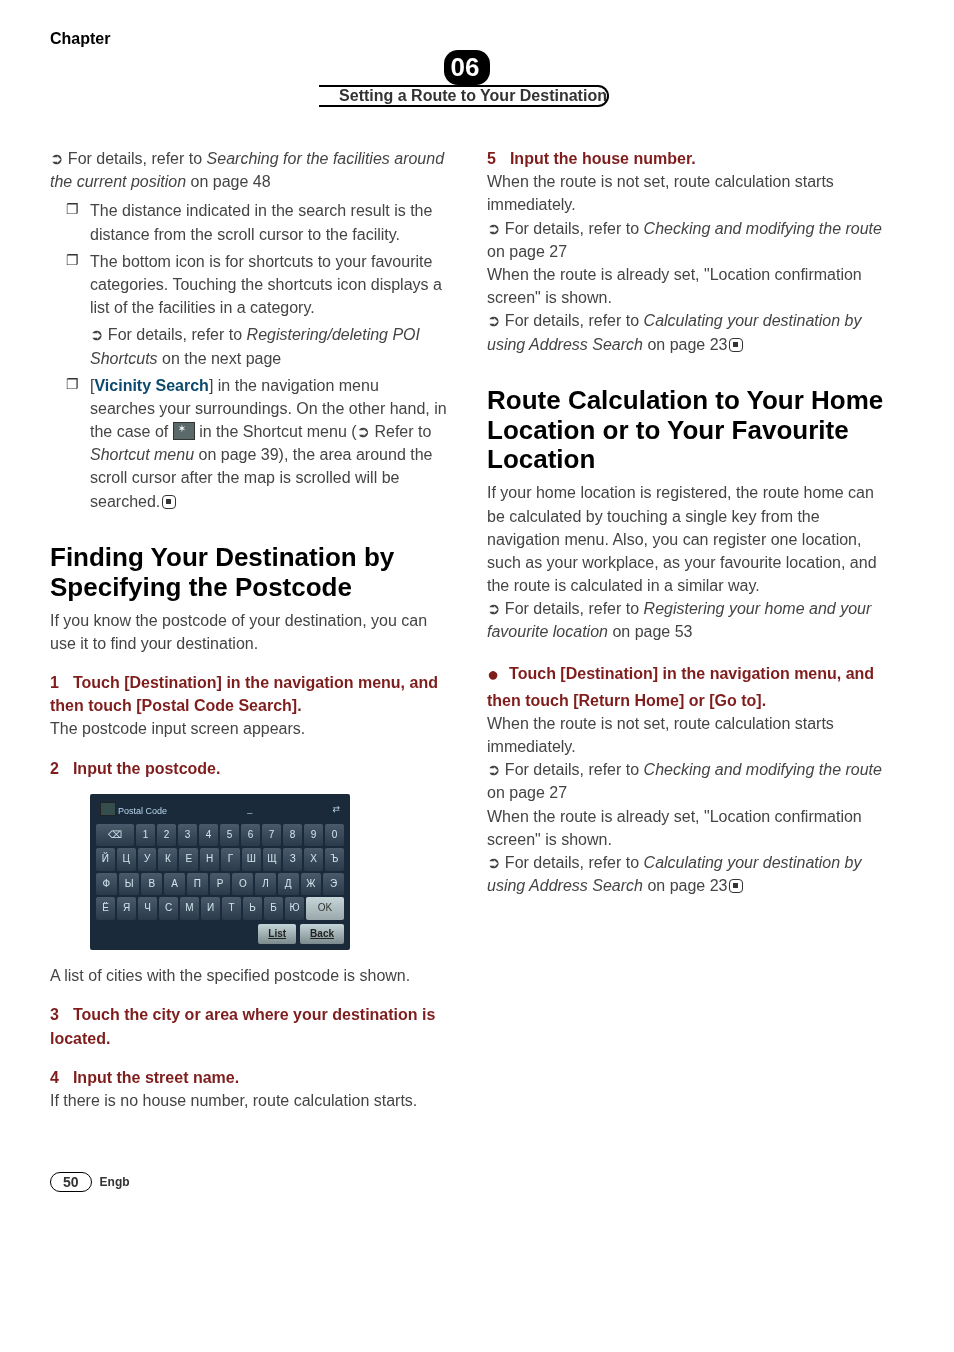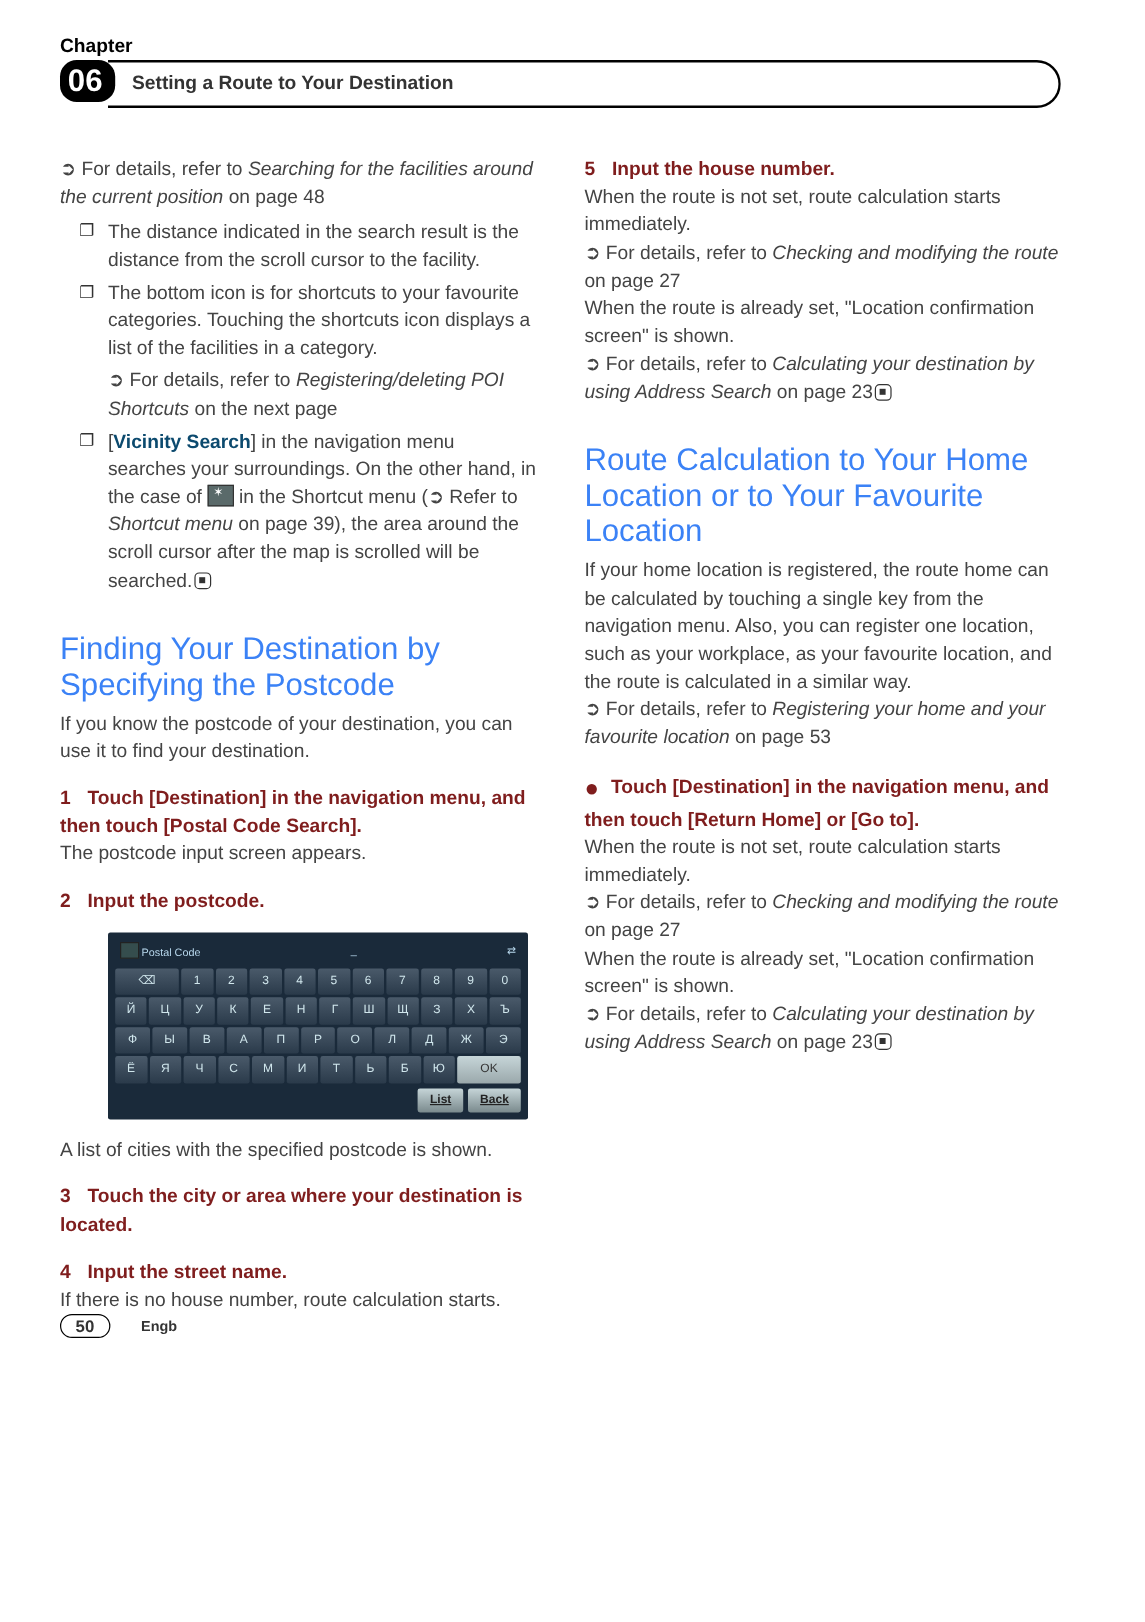--- a/index.html
+++ b/index.html
@@ -9,22 +9,23 @@
     font-family: Arial, Helvetica, sans-serif;
     color: #333;
     width: 954px;
   }
   .page {
     padding: 30px 70px 30px 50px;
     box-sizing: border-box;
   }
   .header-row {
     display: flex;
-    align-items: flex-start;
+    align-items: center;
     margin-bottom: 10px;
+    flex-direction: column;
   }
   .chapter-label {
     font-size: 16px;
     font-weight: bold;
     color: #000;
     margin-bottom: 2px;
   }
   .chapter-pill {
     background: #000;
     color: #fff;
@@ -97,22 +98,22 @@
     content: "";
     position: absolute;
     width: 5px;
     height: 5px;
     background: #333;
     top: 3px;
     left: 3px;
   }
   h2.section {
     font-size: 26px;
-    font-weight: 400;
-    color: #3b82f6;
+    font-weight: 700;
+    color: #000000;
     margin: 30px 0 6px 0;
     line-height: 1.15;
   }
   .step-head {
     font-weight: bold;
     color: #7f1d1d;
     margin-top: 16px;
   }
   .step-num { font-weight: bold; margin-right: 14px;}
   .inline-icon {
@@ -124,21 +125,21 @@
     position:relative;
   }
   .inline-icon::after{
     content:"✶";
     color:#fff;
     font-size:10px;
     position:absolute;
     left:4px;top:-1px;
   }
   .keyboard-img {
-    width: 350px;
+    width: 260px;
     margin: 14px 0 14px 40px;
     background: #1a2a3a;
     border-radius: 2px;
     padding: 6px;
     box-sizing: border-box;
     color:#ccc;
     font-size:9px;
   }
   .kb-top {
     display:flex;
@@ -186,23 +187,24 @@
     border:1px solid #222;
     vertical-align:-2px;
     margin-right:2px;
   }
   .dot-bullet{
     font-size:20px;
     vertical-align:-2px;
     margin-right:10px;
   }
   .footer {
+    margin-top: 60px;
     display:flex;
     align-items:center;
-    gap:26px;
+    gap:8px;
   }
   .page-num {
     border:1.5px solid #000;
     border-radius: 14px;
     padding: 1px 12px;
     font-weight:bold;
     font-size:14px;
   }
   .engb {
     font-size:12px;

